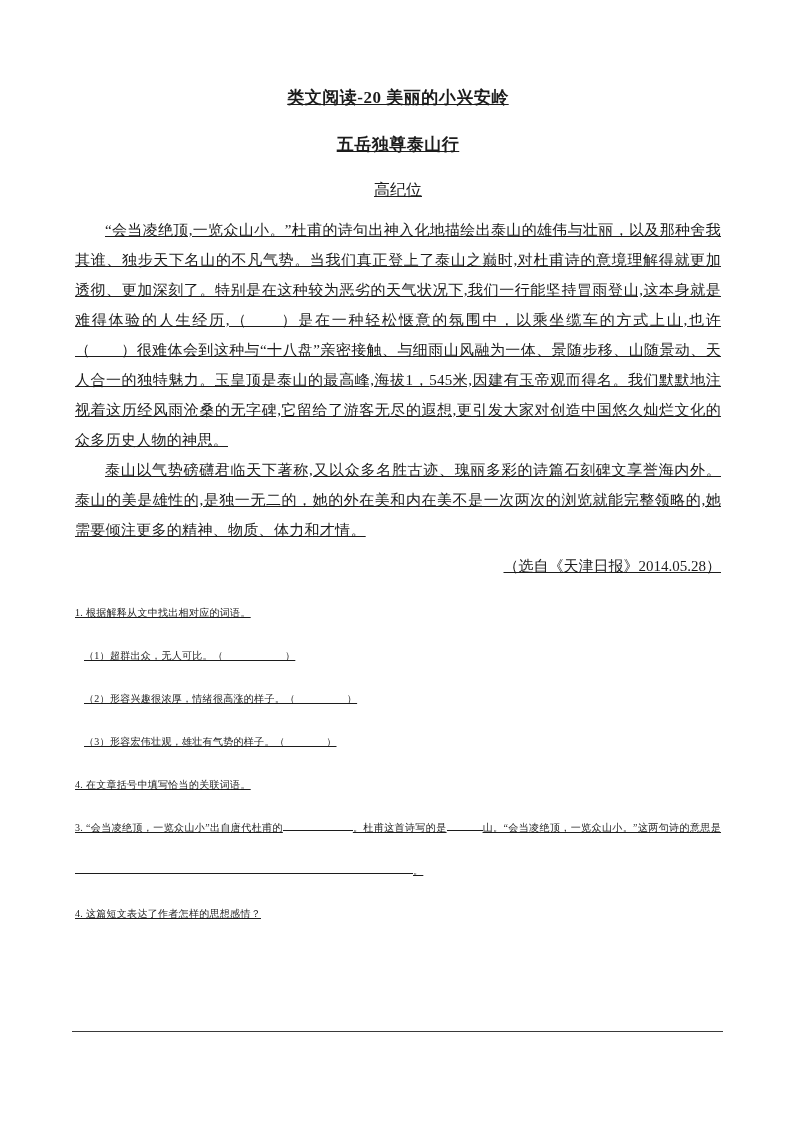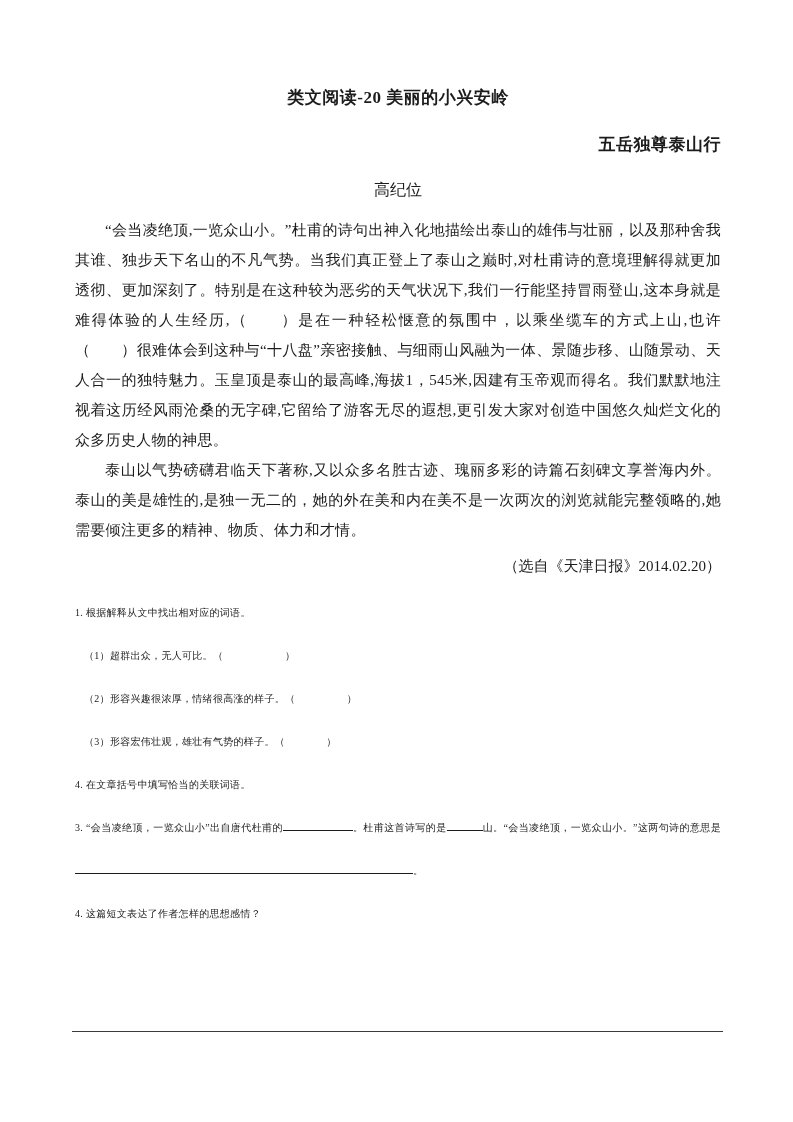--- a/index.html
+++ b/index.html
@@ -8,30 +8,31 @@
     height: 1122px;
     margin: 0 auto;
     background: #ffffff;
     position: relative;
     overflow: hidden;
     font-family: "Liberation Serif", "DejaVu Serif", serif;
     color: #1c1c1c;
   }
   .content {
     padding: 86px 72px 0 75px;
+    text-decoration: underline;
   }
   .title {
     text-align: center;
     font-size: 17px;
     font-weight: bold;
     margin: 0 0 24px 0;
     letter-spacing: 0.5px;
   }
   .subtitle {
-    text-align: right;
+    text-align: center;
     font-size: 17px;
     font-weight: bold;
     margin: 0 0 24px 0;
     letter-spacing: 0.5px;
   }
   .author {
     text-align: center;
     font-size: 16px;
     margin: 0 0 14px 0;
   }
@@ -84,21 +85,21 @@
 <div class="page">
   <div class="content">
 
     <h1 class="title">类文阅读-20 美丽的小兴安岭</h1>
     <h2 class="subtitle">五岳独尊泰山行</h2>
     <div class="author">高纪位</div>
 
     <p class="para">“会当凌绝顶,一览众山小。”杜甫的诗句出神入化地描绘出泰山的雄伟与壮丽，以及那种舍我其谁、独步天下名山的不凡气势。当我们真正登上了泰山之巅时,对杜甫诗的意境理解得就更加透彻、更加深刻了。特别是在这种较为恶劣的天气状况下,我们一行能坚持冒雨登山,这本身就是难得体验的人生经历,（　　）是在一种轻松惬意的氛围中，以乘坐缆车的方式上山,也许（　　）很难体会到这种与“十八盘”亲密接触、与细雨山风融为一体、景随步移、山随景动、天人合一的独特魅力。玉皇顶是泰山的最高峰,海拔1，545米,因建有玉帝观而得名。我们默默地注视着这历经风雨沧桑的无字碑,它留给了游客无尽的遐想,更引发大家对创造中国悠久灿烂文化的众多历史人物的神思。</p>
     <p class="para">泰山以气势磅礴君临天下著称,又以众多名胜古迹、瑰丽多彩的诗篇石刻碑文享誉海内外。泰山的美是雄性的,是独一无二的，她的外在美和内在美不是一次两次的浏览就能完整领略的,她需要倾注更多的精神、物质、体力和才情。</p>
 
-    <p class="source">（选自《天津日报》2014.02.20）</p>
+    <p class="source">（选自《天津日报》2014.05.28）</p>
 
     <div class="questions">
       <p class="question">1. 根据解释从文中找出相对应的词语。</p>
       <p class="question sub">（1）超群出众，无人可比。（　　　　　　）</p>
       <p class="question sub">（2）形容兴趣很浓厚，情绪很高涨的样子。（　　　　　）</p>
       <p class="question sub">（3）形容宏伟壮观，雄壮有气势的样子。（　　　　）</p>
       <p class="question">4. 在文章括号中填写恰当的关联词语。</p>
 
       <p class="question"><span>3. “会当凌绝顶，一览众山小”出自唐代杜甫的</span><span class="blank w70"></span><span>。杜甫这首诗写的是</span><span class="blank w36"></span><span>山。“会当凌绝顶，一览众山小。”这两句诗的意思是</span><span class="blank w340"></span><span>。</span></p>
 

